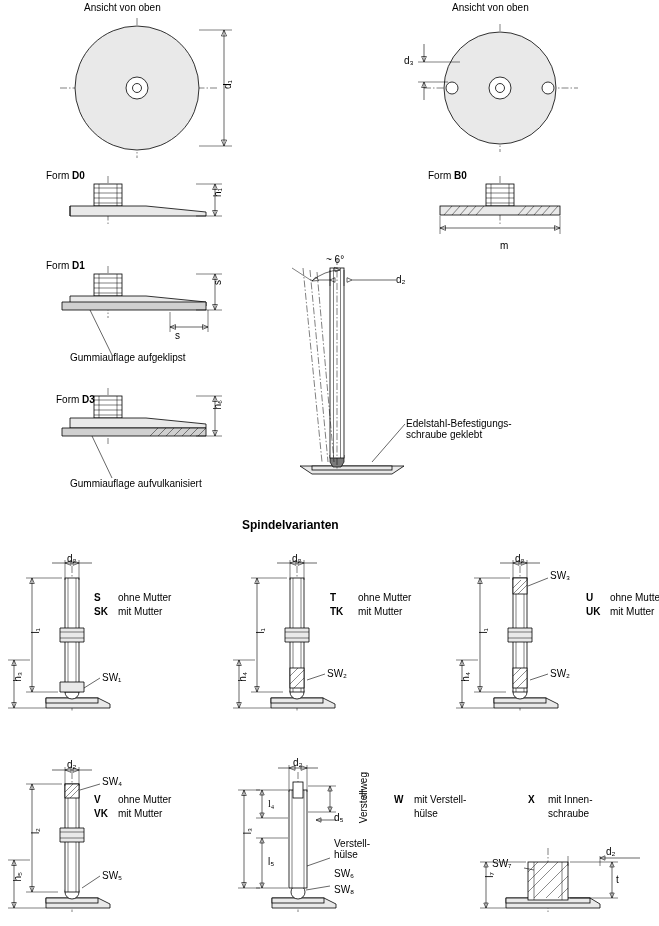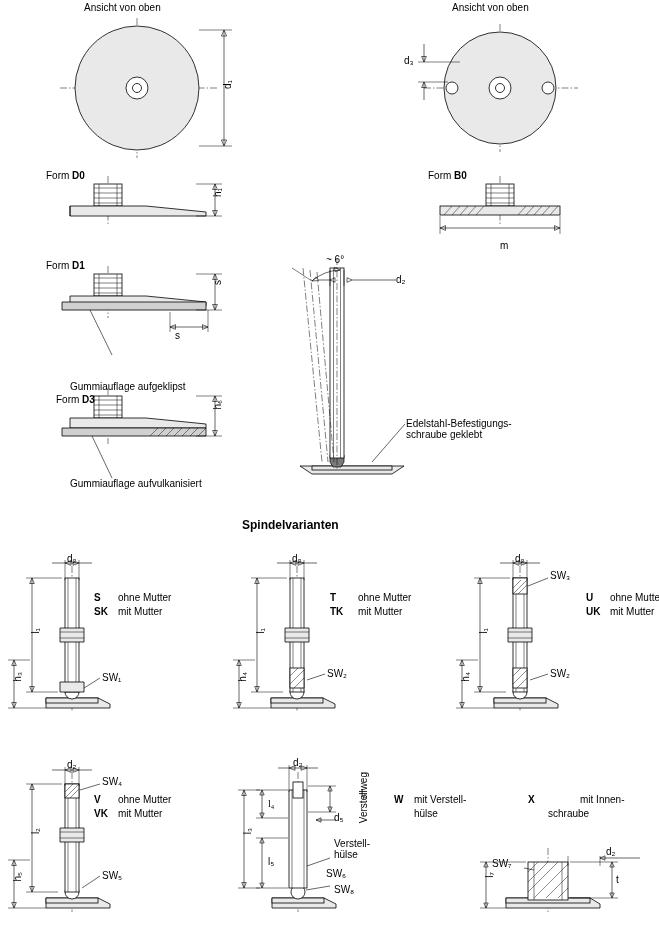--- a/index.html
+++ b/index.html
@@ -458,21 +458,21 @@
 <div class="lbl" style="left:412px;top:170px;margin-left:16px;"><span>Form </span><b>B0</b></div>
 <div class="lbl" style="left:46px;top:260px;"><span>Form </span><b>D1</b></div>
 <div class="lbl" style="left:56px;top:382px;margin-top:12px;"><span>Form </span><b>D3</b></div>
 
 <div class="lbl vert" style="left:212px;top:188px;">h₁</div>
 <div class="lbl" style="left:500px;top:240px;">m</div>
 <div class="lbl vert" style="left:212px;top:280px;">s</div>
 <div class="lbl" style="left:175px;top:330px;">s</div>
 <div class="lbl vert" style="left:212px;top:400px;">h₆</div>
 
-<div class="lbl" style="left:70px;top:352px;margin-top:29px;">Gummiauflage aufgeklipst</div>
+<div class="lbl" style="left:70px;top:352px;">Gummiauflage aufgeklipst</div>
 <div class="lbl" style="left:70px;top:478px;">Gummiauflage aufvulkanisiert</div>
 
 <div class="lbl" style="left:326px;top:254px;">~ 6°</div>
 <div class="lbl" style="left:396px;top:274px;">d₂</div>
 <div class="lbl" style="left:406px;top:418px;">Edelstahl-Befestigungs-</div>
 <div class="lbl" style="left:406px;top:429px;">schraube geklebt</div>
 
 <div class="lbl b" style="left:242px;top:520px;font-size:12px;">Spindelvarianten</div>
 
 <div class="lbl" style="left:67px;top:553px;">d₂</div>
@@ -512,28 +512,28 @@
 <div class="lbl" style="left:118px;top:794px;">ohne Mutter</div>
 <div class="lbl b" style="left:94px;top:808px;">VK</div>
 <div class="lbl" style="left:118px;top:808px;">mit Mutter</div>
 
 <div class="lbl" style="left:293px;top:757px;">d₂</div>
 <div class="lbl vert" style="left:242px;top:828px;">l₃</div>
 <div class="lbl" style="left:268px;top:798px;font-family:Liberation Serif, serif;">l₄</div>
 <div class="lbl" style="left:268px;top:856px;">l₅</div>
 <div class="lbl" style="left:334px;top:788px;margin-left:27px;">l₆</div>
 <div class="lbl" style="left:334px;top:812px;">d₅</div>
-<div class="lbl" style="left:326px;top:868px;">SW₆</div>
+<div class="lbl" style="left:334px;top:868px;">SW₆</div>
 <div class="lbl" style="left:334px;top:884px;">SW₈</div>
 <div class="lbl vert" style="left:358px;top:772px;">Verstellweg</div>
 <div class="lbl" style="left:334px;top:838px;">Verstell-</div>
 <div class="lbl" style="left:334px;top:849px;">hülse</div>
 <div class="lbl b" style="left:394px;top:794px;">W</div>
 <div class="lbl" style="left:414px;top:794px;">mit Verstell-</div>
 <div class="lbl" style="left:414px;top:808px;">hülse</div>
 
 <div class="lbl b" style="left:528px;top:794px;">X</div>
-<div class="lbl" style="left:580px;top:794px;">mit Innen-</div>
+<div class="lbl" style="left:548px;top:794px;">mit Innen-</div>
 <div class="lbl" style="left:548px;top:808px;">schraube</div>
 <div class="lbl" style="left:606px;top:846px;">d₂</div>
 <div class="lbl vert" style="left:484px;top:872px;">l₇</div>
 <div class="lbl" style="left:616px;top:874px;">t</div>
 <div class="lbl" style="left:492px;top:858px;">SW₇</div>
 
 </body></html>

